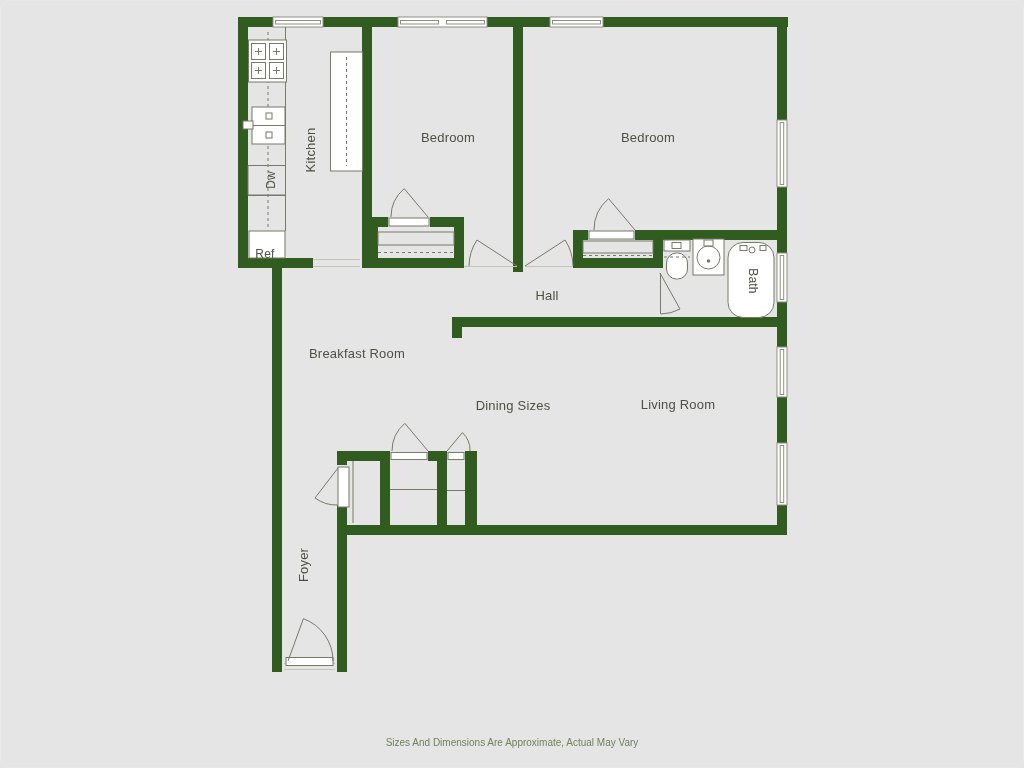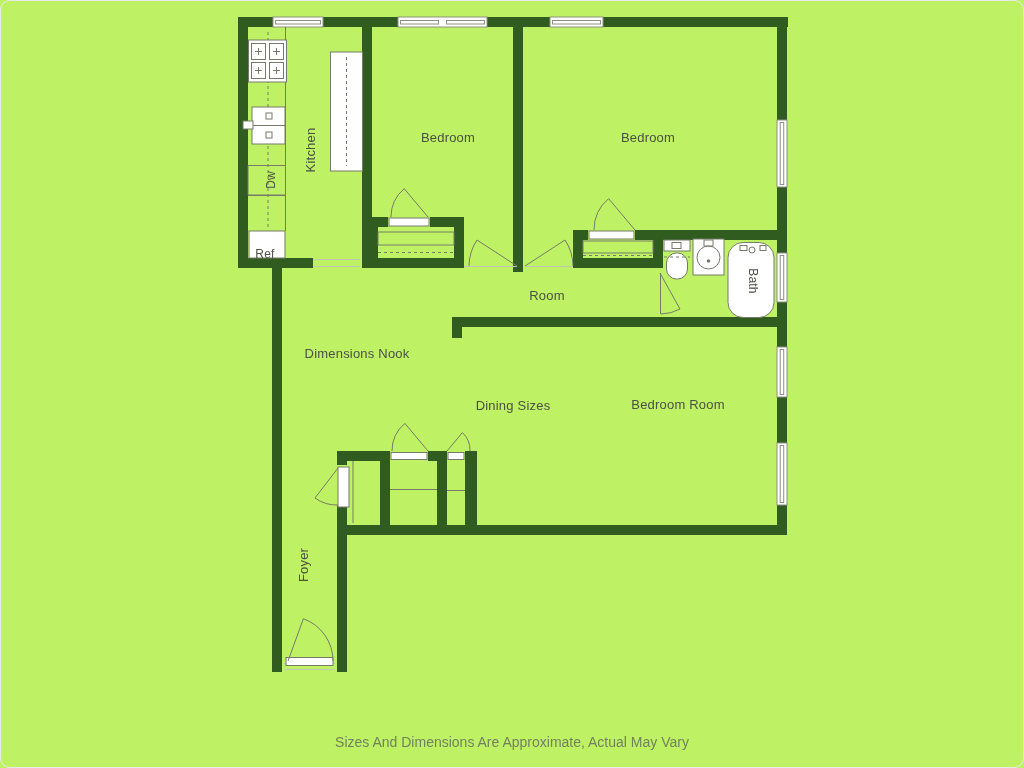--- a/index.html
+++ b/index.html
@@ -1,17 +1,17 @@
 <!DOCTYPE html>
 <html style="--wall: #305d1f; --line: #767a6b; --label: #4c5045; --caption: #73815f;"><head>
 <meta charset="utf-8">
 <style>
   html,body{margin:0;padding:0;background:#ffffff;}
   #stage{
-    position:relative;width:1024px;height:768px;background:#bef264;
+    position:relative;width:1024px;height:768px;background:#e5e5e5;
     font-family:"Liberation Sans","DejaVu Sans",sans-serif;overflow:hidden;
   }
   #frame{position:absolute;inset:0;border:1px solid #e9e9e7;border-radius:10px;pointer-events:none;}
   svg{position:absolute;left:0;top:0;}
   .wall{fill:var(--wall,#305d1f);}
   .fx{fill:#ffffff;stroke:var(--line,#767a6b);stroke-width:1;}
   .fxl{fill:none;stroke:var(--line,#767a6b);stroke-width:1;}
   .dash{fill:none;stroke:var(--line,#767a6b);stroke-width:1;stroke-dasharray:3,3;}
   .door{fill:none;stroke:var(--line,#767a6b);stroke-width:1;}
   .thr{fill:none;stroke:#c3c6b7;stroke-width:1;}
@@ -19,21 +19,21 @@
   .winin{fill:none;stroke:#8d9080;stroke-width:1;}
   .lbl{
     position:absolute;transform:translate(-50%,-50%);white-space:nowrap;
     color:var(--label,#4c5045);font-size:13px;letter-spacing:.2px;
   }
   .lbl.small{font-size:12px;}
   .lbl.rot-ccw{transform:translate(-50%,-50%) rotate(-90deg);}
   .lbl.rot-cw{transform:translate(-50%,-50%) rotate(90deg);}
   .caption{
     position:absolute;left:512px;top:742px;transform:translate(-50%,-50%);
-    color:var(--caption,#73815f);font-size:14px;white-space:nowrap;
+    color:var(--caption,#73815f);font-size:10px;white-space:nowrap;
   }
 </style>
 </head>
 <body>
 
 <div id="stage">
   <svg width="1024" height="768" viewBox="0 0 1024 768">
 
     <g class="wall">
 
@@ -220,24 +220,24 @@
     <g>
       <path class="thr" d="M284 663.5 H335 M284 669.5 H335"></path>
       <rect class="fx" x="286" y="657.5" width="47" height="8"></rect>
       <path class="door" d="M333 661 A45 45 0 0 0 303.4 618.7 L288 661"></path>
     </g>
   </svg>
 
   <div class="lbl" style="left:448px;top:137px">Bedroom</div>
   <div class="lbl" style="left:648px;top:137px">Bedroom</div>
   <div class="lbl rot-ccw" style="left:310px;top:150px">Kitchen</div>
-  <div class="lbl" style="left:547px;top:295px">Room</div>
-  <div class="lbl" style="left:357px;top:353px">Dimensions Nook</div>
+  <div class="lbl" style="left:547px;top:295px">Hall</div>
+  <div class="lbl" style="left:357px;top:353px">Breakfast Room</div>
   <div class="lbl" style="left:513px;top:405px">Dining Sizes</div>
-  <div class="lbl" style="left:678px;top:404px">Bedroom Room</div>
+  <div class="lbl" style="left:678px;top:404px">Living Room</div>
   <div class="lbl rot-ccw" style="left:303px;top:565px">Foyer</div>
   <div class="lbl rot-cw small" style="left:753px;top:281px">Bath</div>
   <div class="lbl rot-ccw small" style="left:271px;top:180px">Dw</div>
   <div class="lbl small" style="left:265px;top:254px">Ref</div>
 
   <div class="caption">Sizes And Dimensions Are Approximate, Actual May Vary</div>
 
   <div id="frame"></div>
 </div>
 

